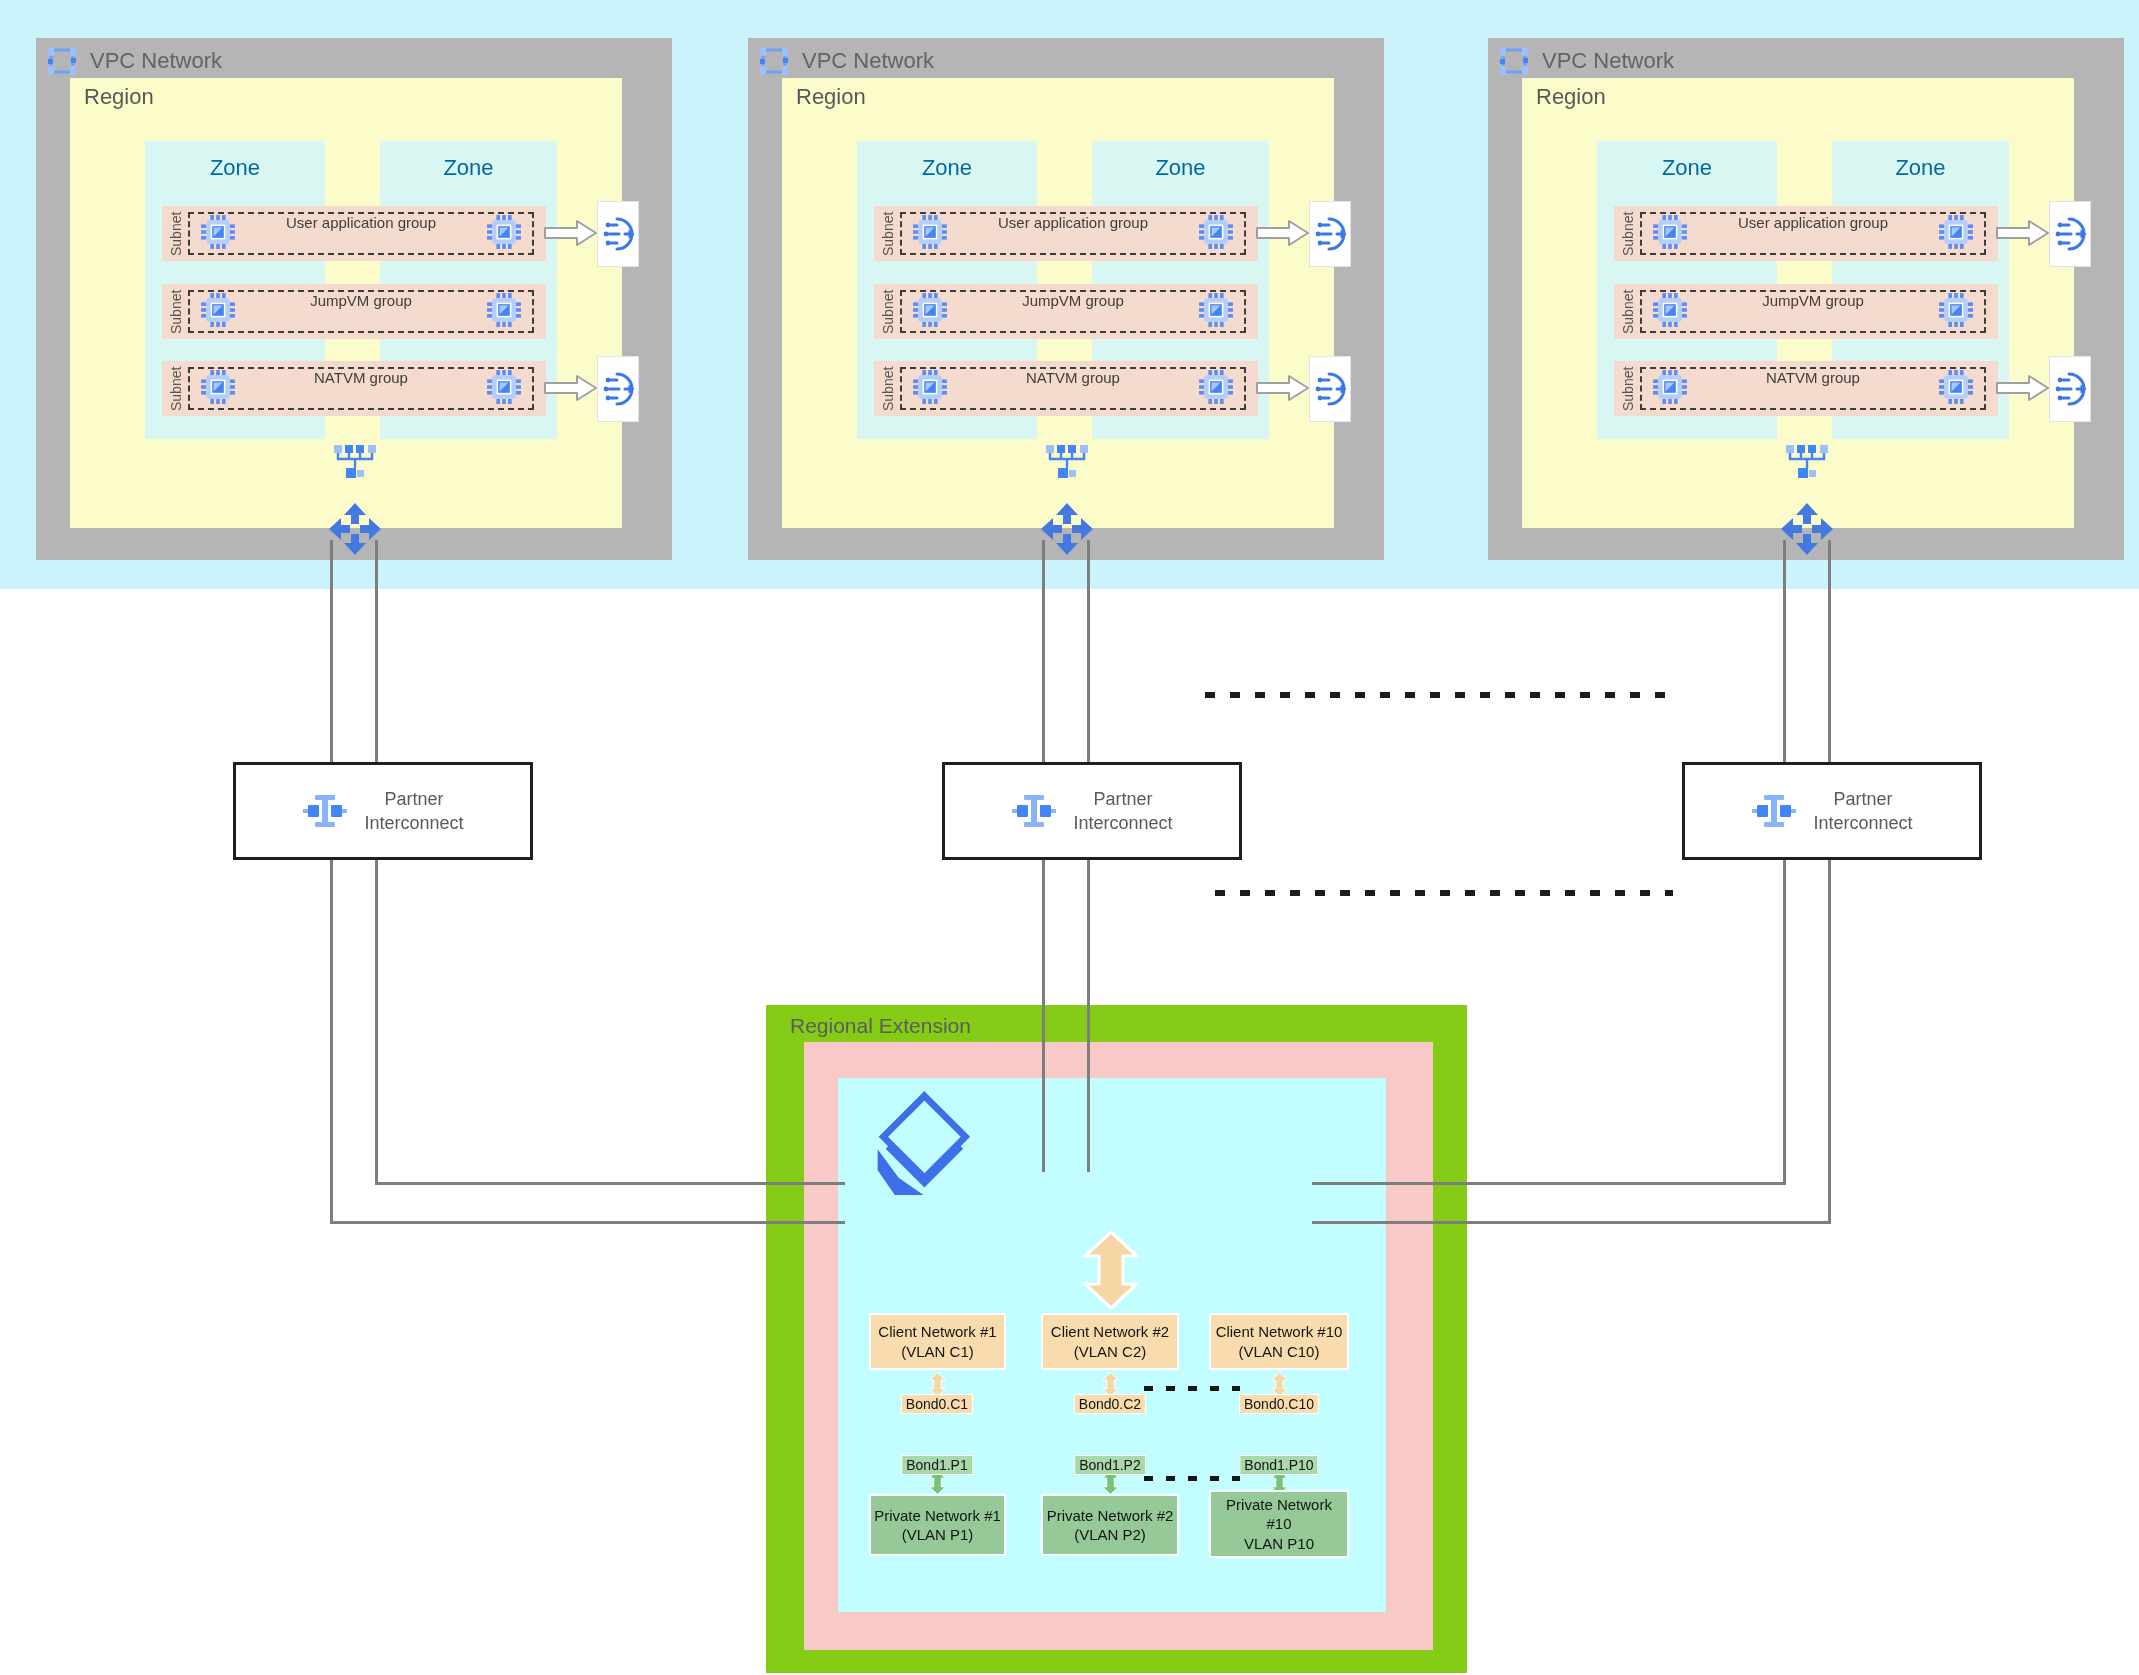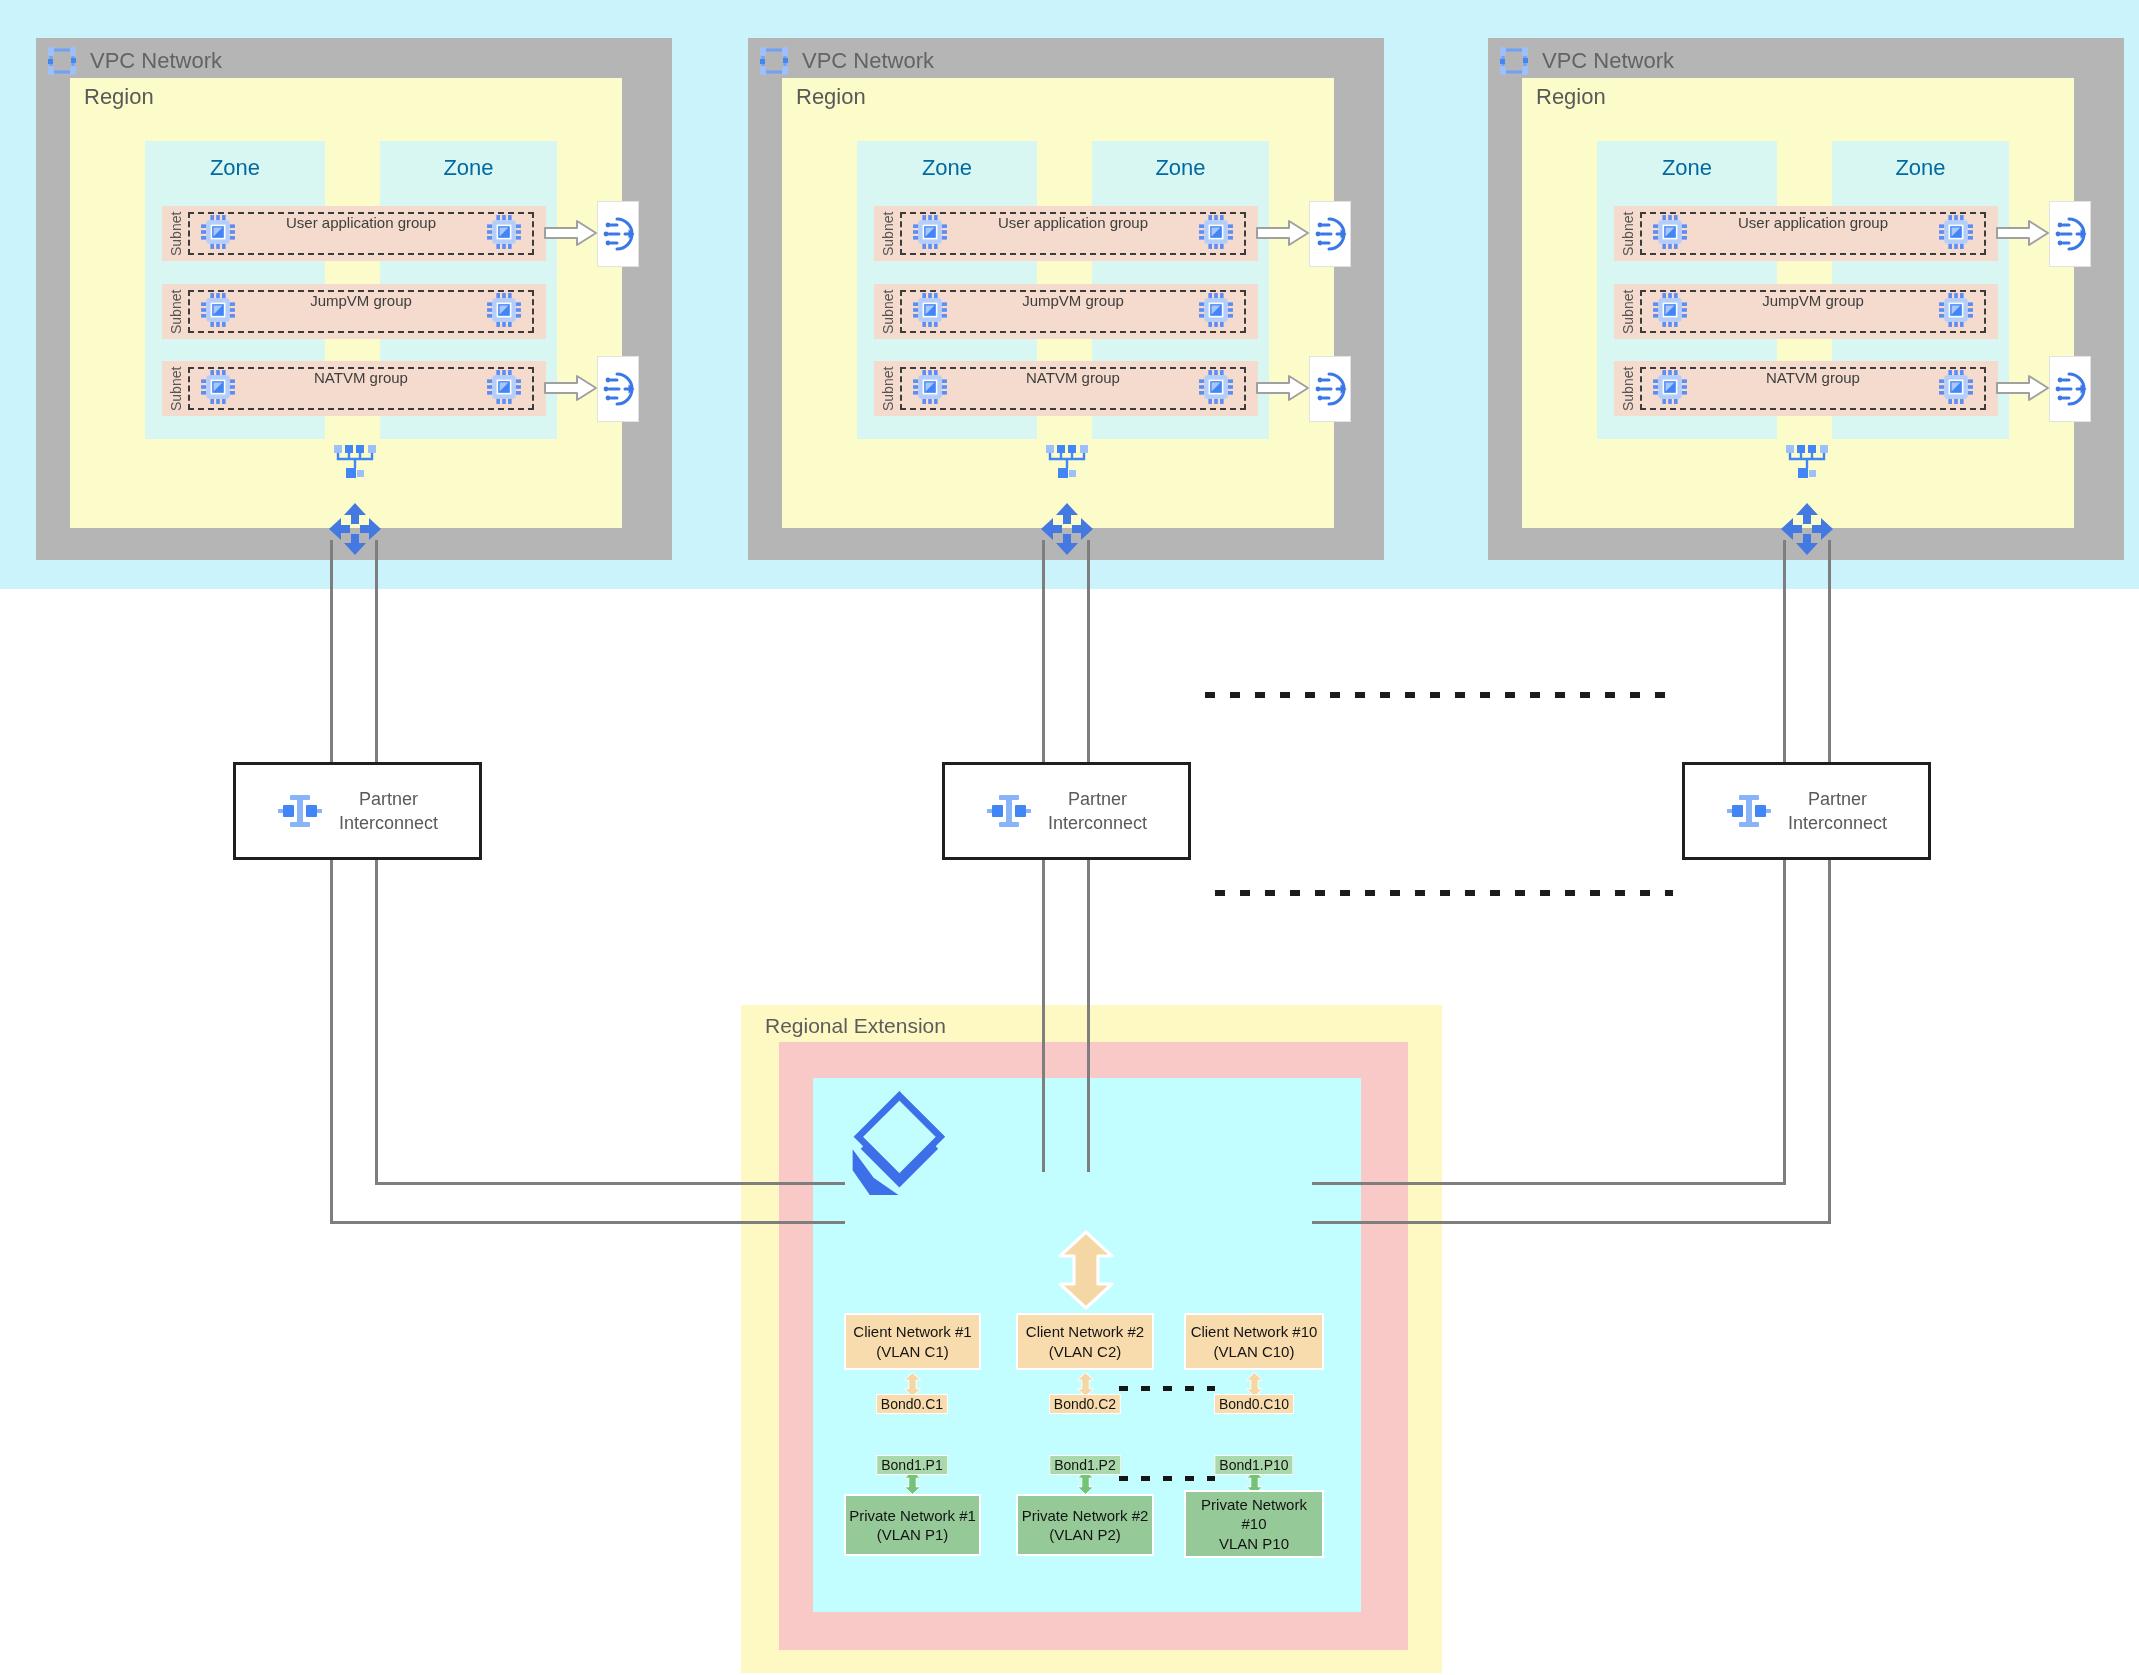--- a/index.html
+++ b/index.html
@@ -32,26 +32,26 @@
   .group-label{flex:1;text-align:center;font-size:15px;color:#3e3e3e;}
   .out-arrow{position:absolute;left:474px;width:54px;height:28px;}
   .oa-0{top:141px}.oa-2{top:296px}
   .lb-box{position:absolute;left:527px;width:40px;height:64px;background:#fff;border:1px solid #e2e2e2;
           display:flex;align-items:center;justify-content:center;z-index:1;}
   .lb-0{top:123px}.lb-2{top:278px}
   .net-icon{position:absolute;left:297px;top:406px;z-index:3;}
   .router-icon{position:absolute;left:292px;top:464px;z-index:3;}
 
   
-  .pi{position:absolute;top:762px;width:249px;height:98px;background:#fff;border:3px solid #1f1f1f;z-index:3;
+  .pi{position:absolute;top:762px;width:300px;height:98px;background:#fff;border:3px solid #1f1f1f;z-index:3;
       display:flex;align-items:center;justify-content:center;gap:16px;box-sizing:border-box;}
   .pi-label{font-size:18px;color:#5a5a5a;text-align:center;line-height:1.35;}
 
   
-  .re{position:absolute;left:741px;top:1005px;width:701px;height:668px;background:#fef9c3;}
+  .re{position:absolute;left:766px;top:1005px;width:701px;height:668px;background:#84cc16;}
   .re-title{position:absolute;left:24px;top:9px;font-size:21px;color:#5c5c5c;}
   .re-pink{position:absolute;left:38px;top:37px;width:629px;height:608px;background:#f8c9c6;}
   .re-cyan{position:absolute;left:34px;top:36px;width:548px;height:534px;background:#c2fdff;}
   .layers-icon{position:absolute;left:32px;top:12px;}
   .vrf{position:absolute;left:37px;top:90px;width:469px;height:60px;background:#f8dcae;border:2px solid #fff;z-index:3;
        display:flex;align-items:center;justify-content:center;font-size:20px;color:#141414;box-sizing:border-box;}
   .big-arrow{position:absolute;left:243px;top:152px;color:#f5d7a6;}
   .cnet{position:absolute;top:235px;height:57px;background:#f8dcae;border:2px solid #fff;box-sizing:border-box;
         display:flex;flex-direction:column;align-items:center;justify-content:center;
         font-size:15px;color:#141414;line-height:1.3;text-align:center;}

